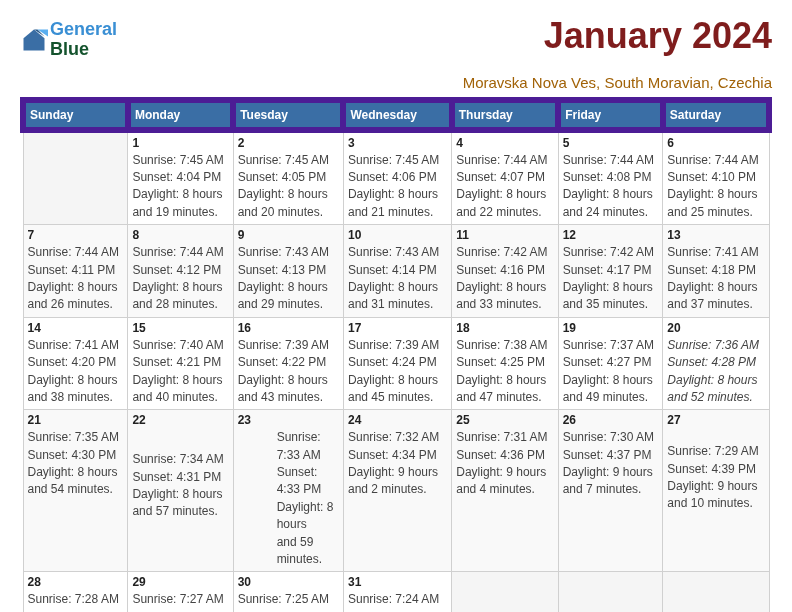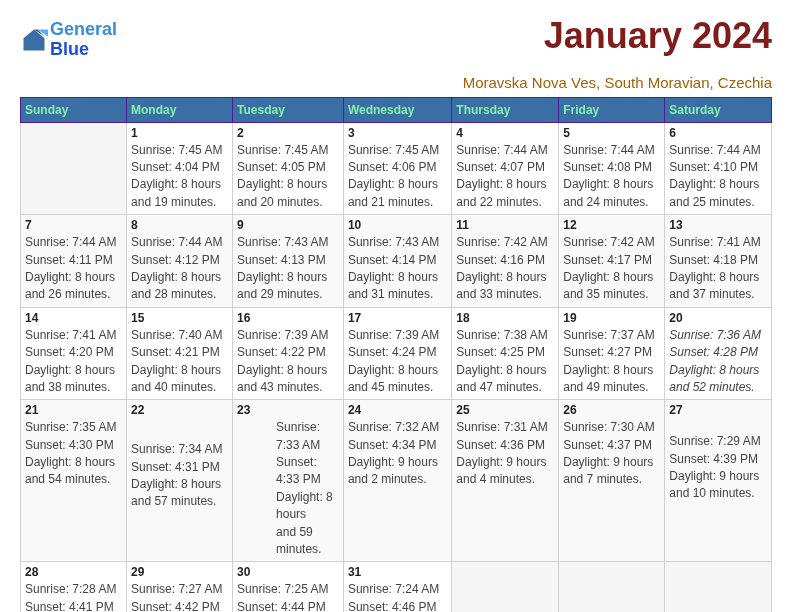--- a/index.html
+++ b/index.html
@@ -56,26 +56,26 @@
       color: #a16207;
       margin-top: 18px;
     }
     .calendar {
       width: 100%;
       border-collapse: collapse;
       flex: 1;
     }
     .calendar th {
       background: #3a6ea5;
-      color: #86efac;
+      color: #ffffff;
       font-size: 12px;
       font-weight: bold;
       padding: 5px 4px;
       text-align: left;
-      border: 1px solid #4c1d95;
+      border: 6px solid #4c1d95;
     }
     .calendar td {
       border: 1px solid #d0d0d0;
       vertical-align: top;
       padding: 3px 4px;
       font-size: 9.5px;
       color: #333;
       background: #fff;
       width: 113px;
       height: 88px;
@@ -105,21 +105,21 @@
 <div class="page">
   <div class="header">
     <div class="logo">
       <svg class="logo-icon" viewBox="0 0 32 32">
         <polygon points="16,4 28,14 28,28 4,28 4,14" fill="#3a6ea5"></polygon>
         <polygon points="20,4 32,12 32,4" fill="#5aaeef"></polygon>
         <polygon points="16,4 28,12 20,4" fill="#2a5a8a"></polygon>
       </svg>
       <div class="logo-text">
         <div><span>General</span></div>
-        <div><span style="color:#1d4ed8">Blue</span></div>
+        <div><span style="color:#14532d">Blue</span></div>
       </div>
     </div>
     <div class="title-block">
       <div class="month-title">January 2024</div>
       <div class="subtitle">Moravska Nova Ves, South Moravian, Czechia</div>
     </div>
   </div>
 
   <table class="calendar">
     <thead>

